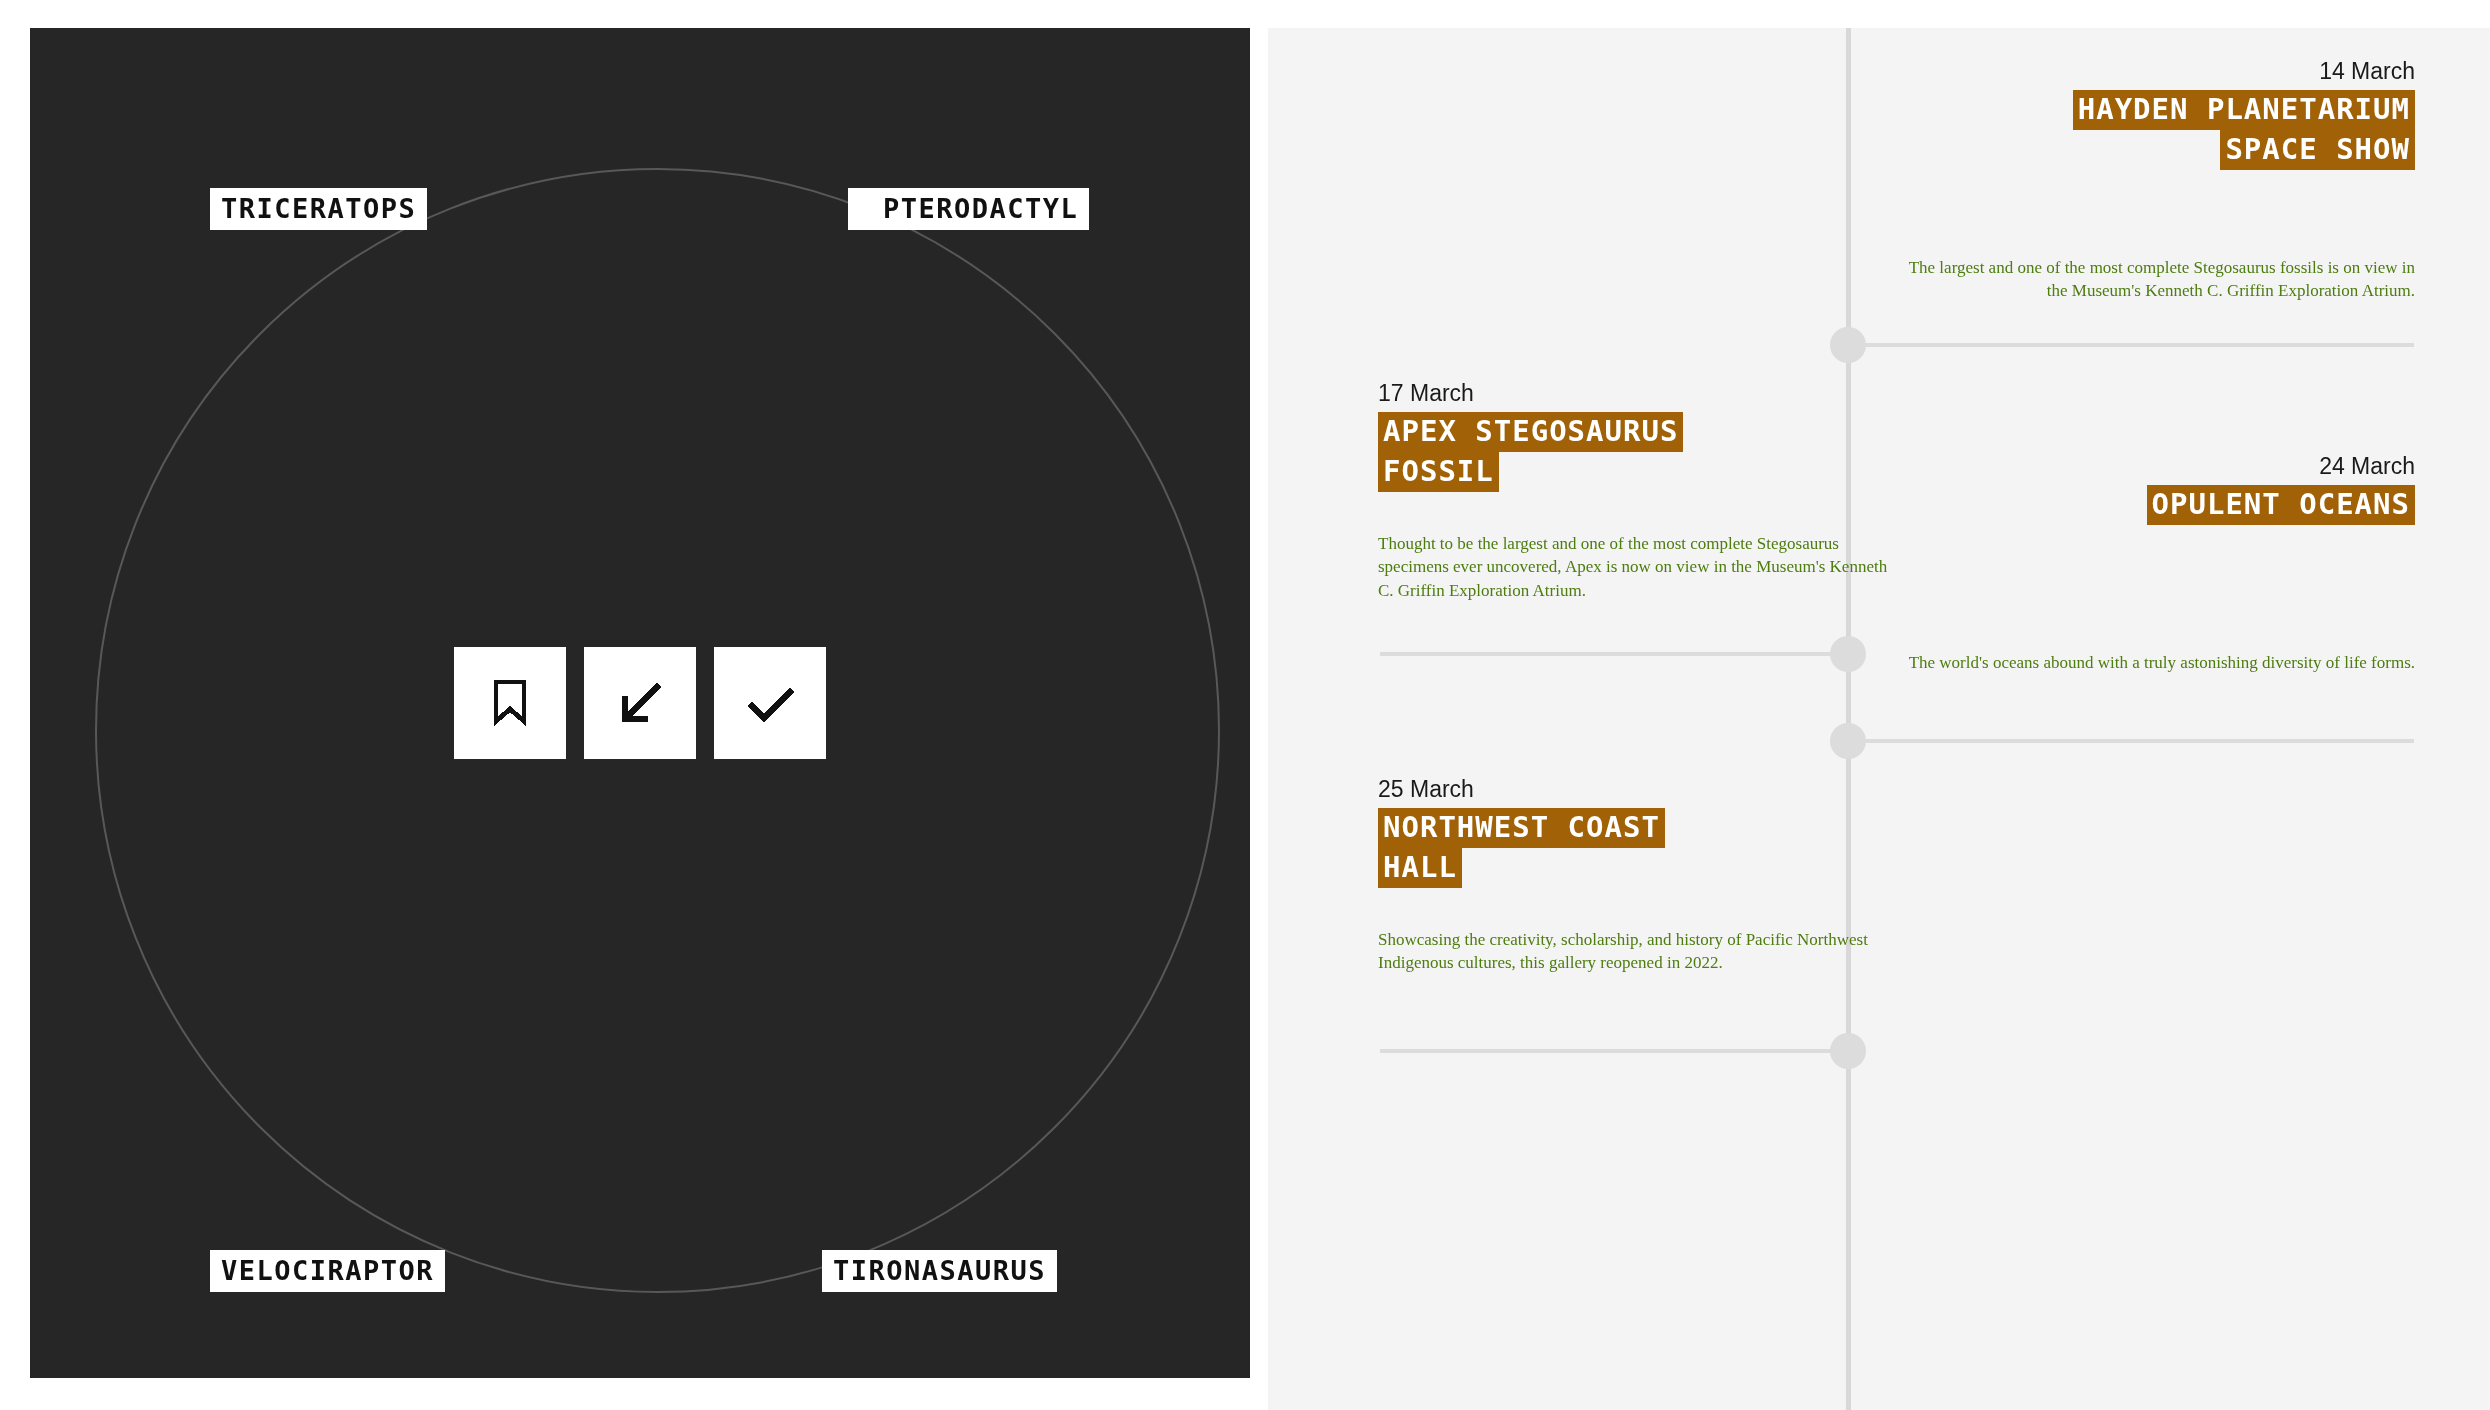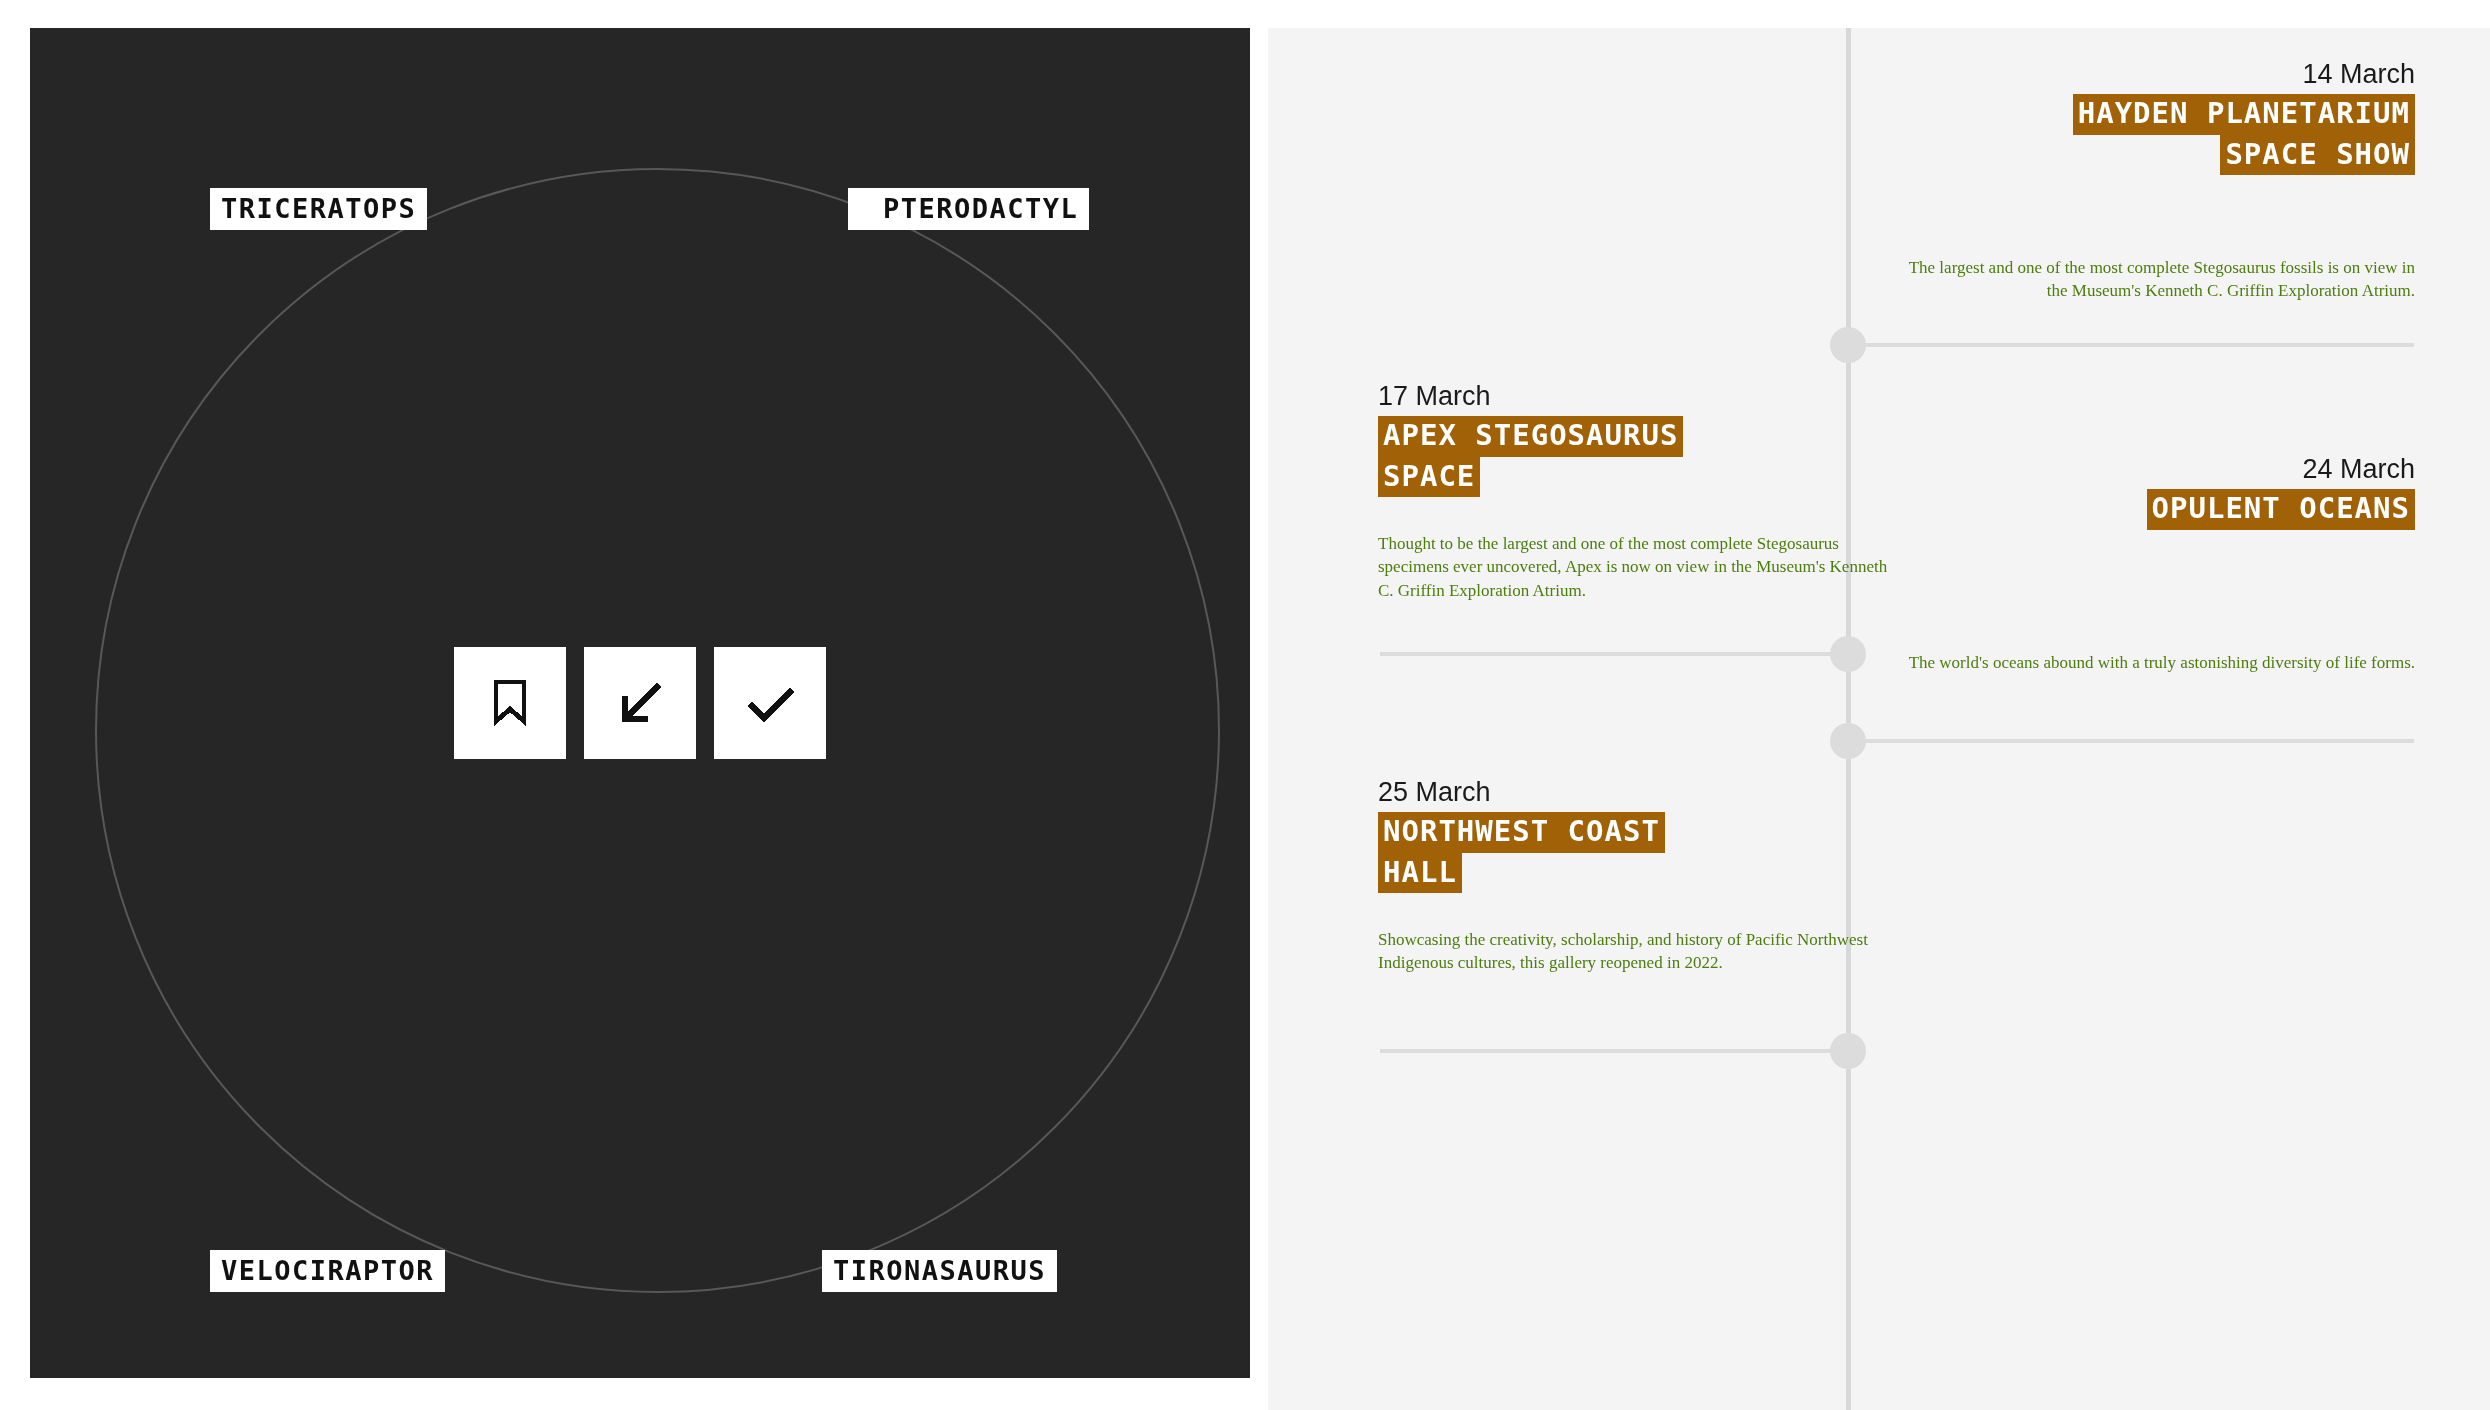--- a/index.html
+++ b/index.html
@@ -69,21 +69,21 @@
   }
   #timeline-axis {
     position:absolute;
     left:578px; top:0;
     width:5px; height:1382px;
     background:#d8d8d8;
   }
   .tl-entry { position:absolute; width:100%; }
   .tl-entry .date {
     font-family:"Liberation Sans", sans-serif;
-    font-size:27px;
+    font-size:23px;
     color:#1a1a1a;
     line-height:1.2;
     margin-bottom:4px;
   }
   .tl-title-wrap { line-height:0; }
   .tl-title-line {
     display:inline-block;
     background:#a16207;
     color:#ffffff;
     font-family:"DejaVu Sans Mono", monospace;
@@ -190,21 +190,21 @@
       </div>
     </div>
     <div class="tl-connector conn-right" style="top:317px;"></div>
     <div class="tl-node" style="top:317px;"></div>
 
     <div class="tl-entry side-left">
       <div class="tl-inner" style="top:352px;">
         <div class="date">17 March</div>
         <div class="tl-title-wrap">
           <div><span class="tl-title-line">APEX STEGOSAURUS</span></div>
-          <div><span class="tl-title-line">SPACE</span></div>
+          <div><span class="tl-title-line">FOSSIL</span></div>
         </div>
       </div>
       <div class="tl-inner" style="top:504px;">
         <div class="tl-body">Thought to be the largest and one of the most complete Stegosaurus specimens ever uncovered, Apex is now on view in the Museum's Kenneth C. Griffin Exploration Atrium.</div>
       </div>
     </div>
     <div class="tl-connector conn-left" style="top:626px;"></div>
     <div class="tl-node" style="top:626px;"></div>
 
     <div class="tl-entry side-right">

